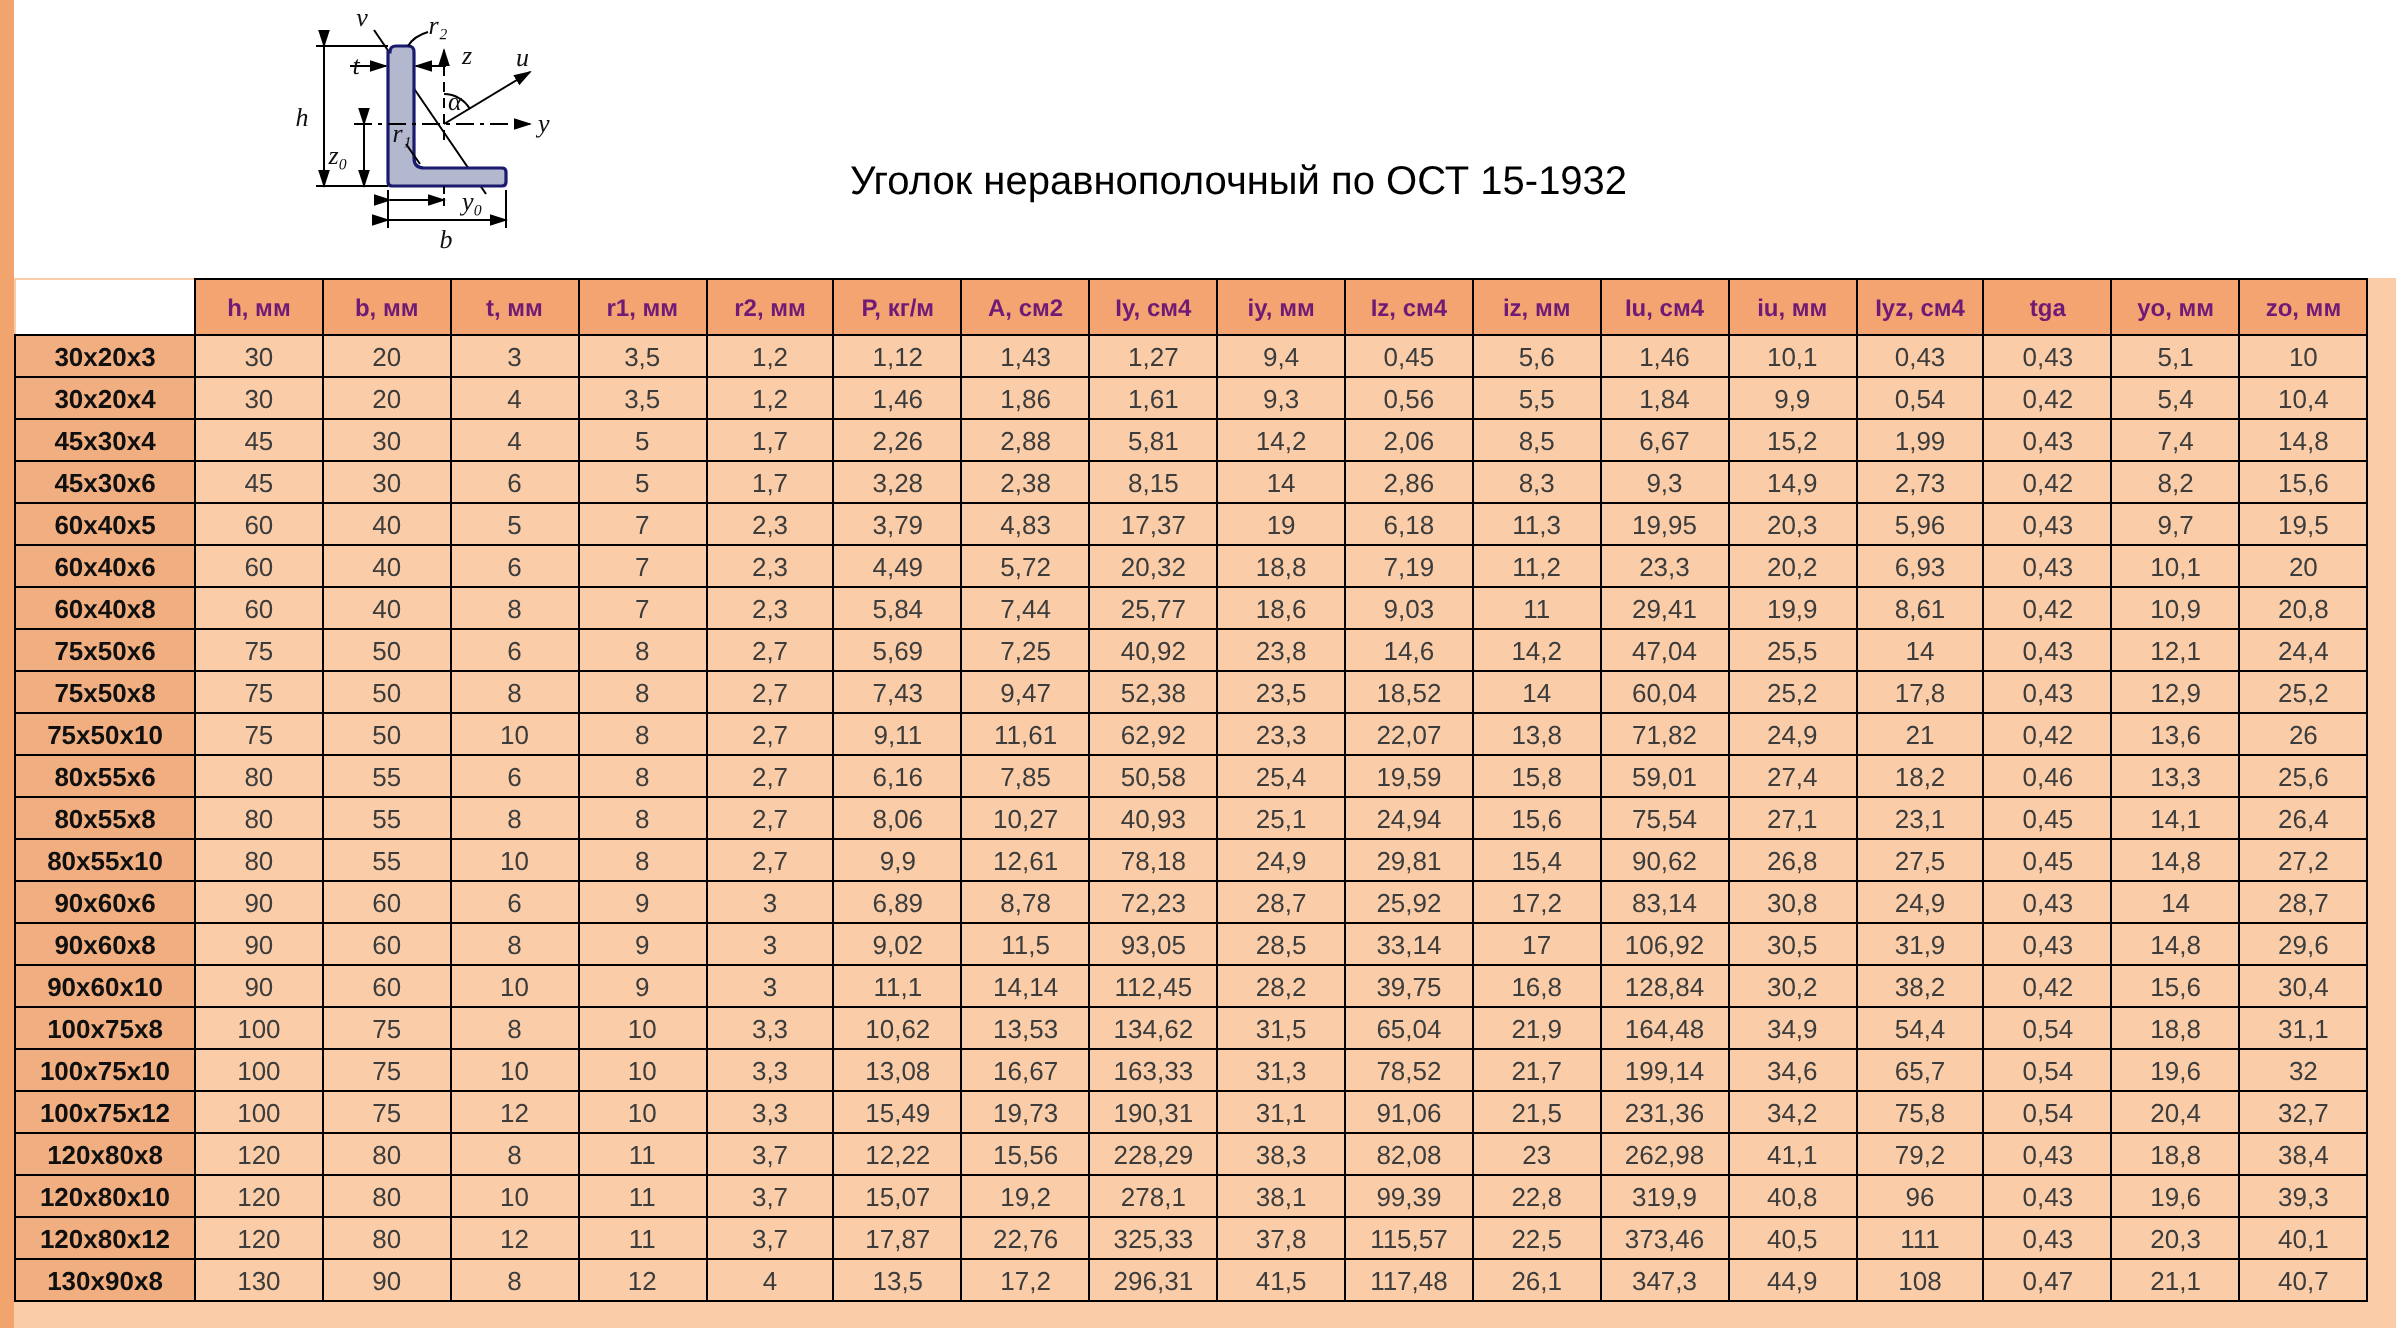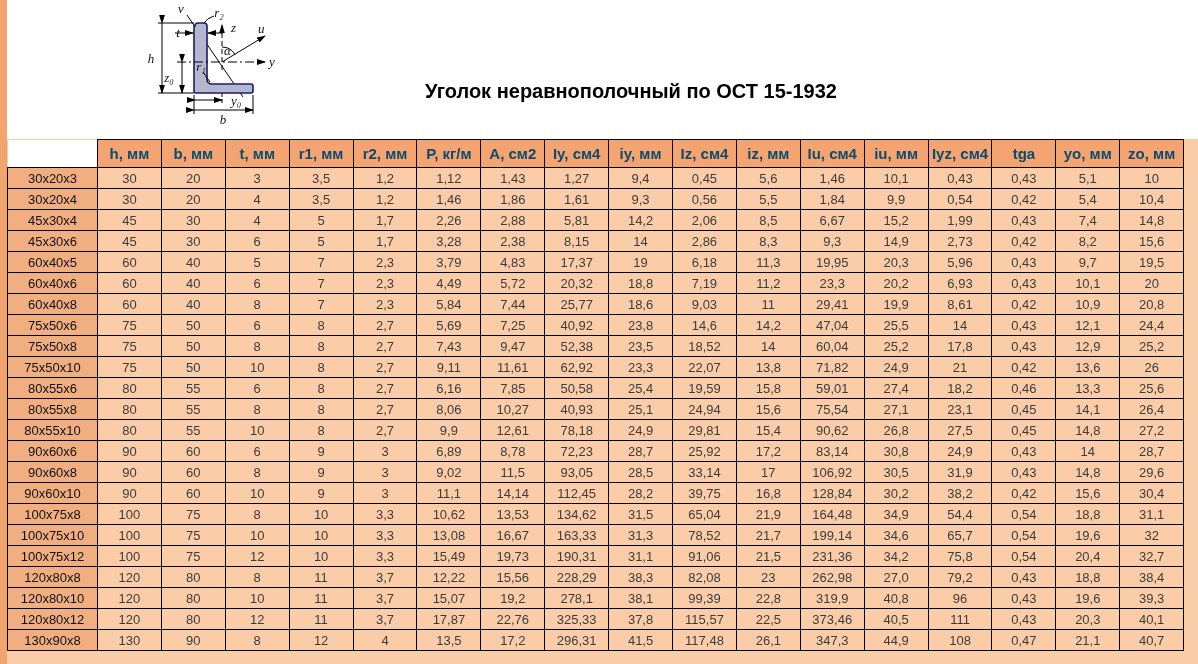--- a/index.html
+++ b/index.html
@@ -5,40 +5,40 @@
   html,body{margin:0;padding:0}
   body{
     width:1198px;height:664px;overflow:hidden;position:relative;
     background:var(--cell-bg,#FACDA8);
     font-family:"Liberation Sans","DejaVu Sans",sans-serif;
   }
   .left-strip{position:absolute;left:0;top:0;width:7px;height:664px;background:var(--strip-bg,#F2A46F)}
   .top-band{position:absolute;left:7px;top:0;width:1191px;height:139px;background:#ffffff}
   .page-title{
     position:absolute;left:425px;top:80px;
-    font-size:20px;font-weight:bold;color:#000;white-space:nowrap;
+    font-size:20px;font-weight:normal;color:#000;white-space:nowrap;
   }
   svg.diagram{position:absolute;left:115px;top:0}
   svg.diagram text{
     font-family:"Liberation Serif","DejaVu Serif","DejaVu Sans",serif;
     font-style:italic;font-size:13px;fill:#111;
   }
   .table-wrap{position:absolute;left:7px;top:139px}
   table{border-collapse:collapse;table-layout:fixed;width:1176px}
   th,td{
     border:1px solid #000;text-align:center;vertical-align:middle;
     padding:0;overflow:hidden;white-space:nowrap;
     font-size:13px;color:#3c3c3c;height:20px;
   }
   thead th{
     background:var(--header-bg,#F3A470);
-    font-weight:bold;color:#0c4a6e;height:27px;font-size:15px;
+    font-weight:bold;color:#701a75;height:27px;font-size:12px;
   }
   thead th.corner{background:#fff;border-top:none;border-left:none}
-  td.rowlabel{background:var(--label-bg,#F1AF81);font-weight:normal;color:#101010}
+  td.rowlabel{background:var(--label-bg,#F1AF81);font-weight:bold;color:#101010}
   td.data{background:var(--cell-bg,#FACDA8)}
 </style>
 </head>
 <body>
 
 <div class="left-strip"></div>
 <div class="top-band"></div>
 
 <svg class="diagram" width="210" height="134" viewBox="0 0 210 134">
   <defs>
@@ -528,21 +528,21 @@
           <td class="data">8</td>
           <td class="data">11</td>
           <td class="data">3,7</td>
           <td class="data">12,22</td>
           <td class="data">15,56</td>
           <td class="data">228,29</td>
           <td class="data">38,3</td>
           <td class="data">82,08</td>
           <td class="data">23</td>
           <td class="data">262,98</td>
-          <td class="data">27,0</td>
+          <td class="data">41,1</td>
           <td class="data">79,2</td>
           <td class="data">0,43</td>
           <td class="data">18,8</td>
           <td class="data">38,4</td>
         </tr>
         <tr>
           <td class="rowlabel">120x80x10</td>
           <td class="data">120</td>
           <td class="data">80</td>
           <td class="data">10</td>

